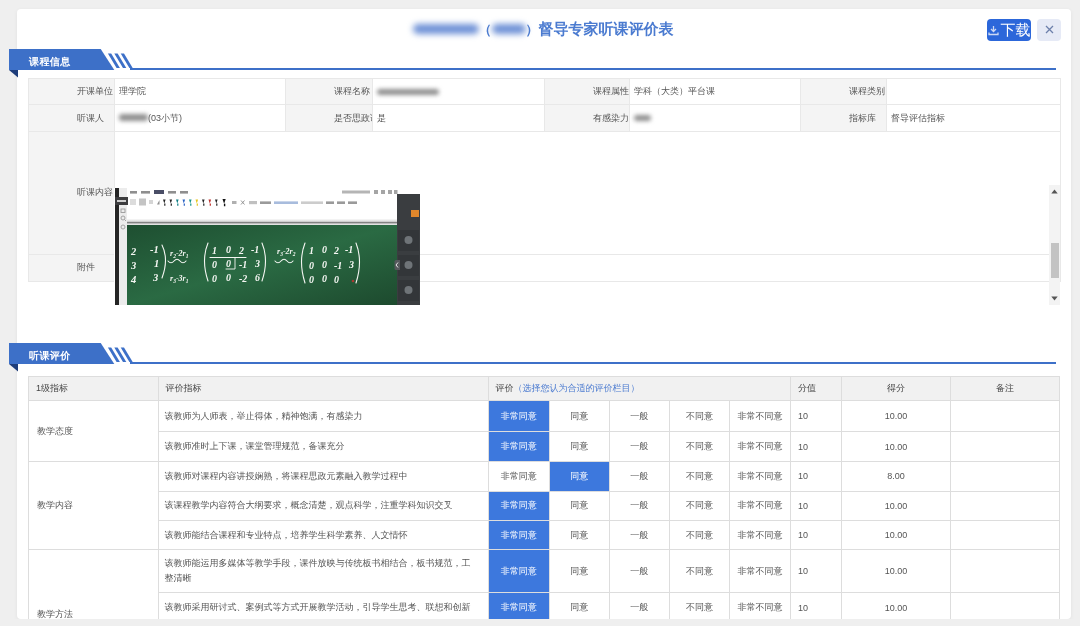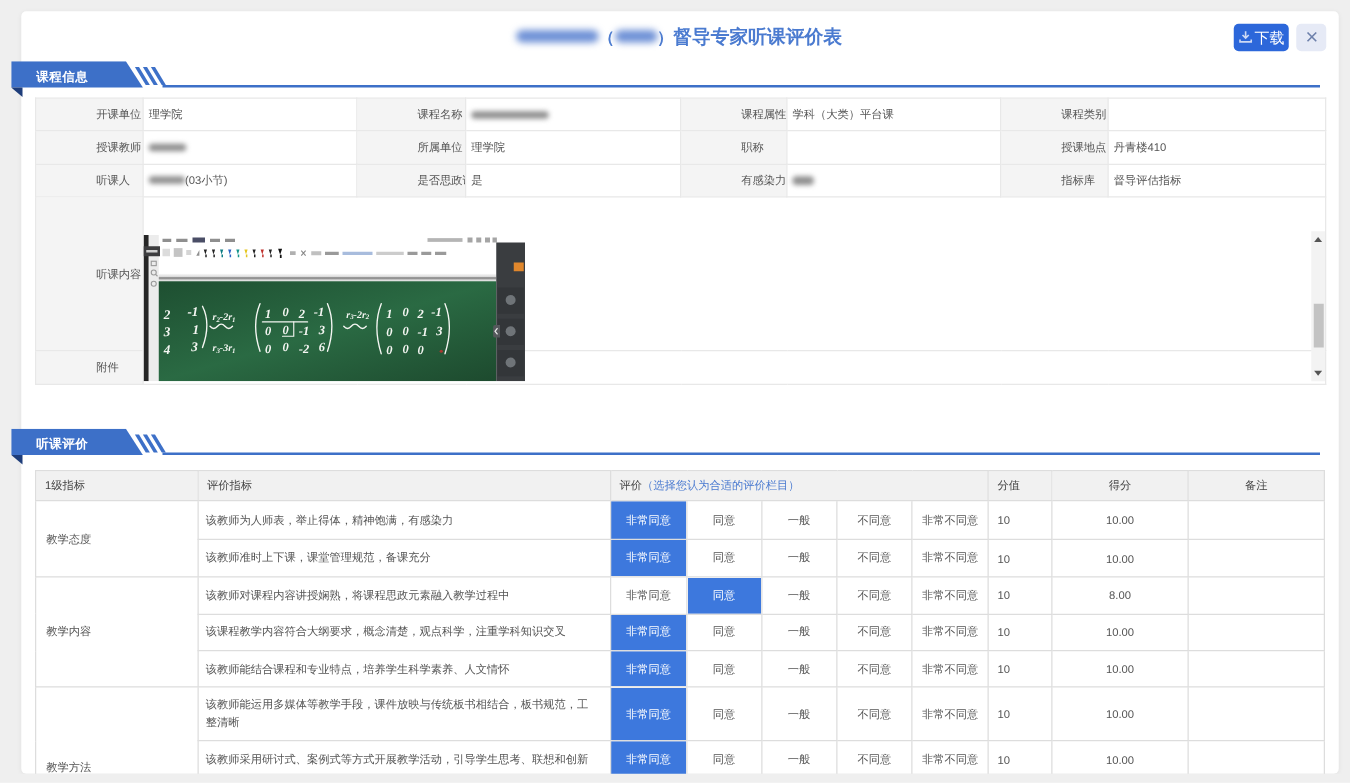--- a/index.html
+++ b/index.html
@@ -1,21 +1,21 @@
 <!DOCTYPE html>
 <html><head>
 <meta charset="utf-8">
 <style>
   * { margin:0; padding:0; box-sizing:border-box; }
   html,body { width:1080px; height:626px; background:#efefef; font-family:"Liberation Sans",sans-serif; position:relative; overflow:hidden; }
   .card { position:absolute; left:17px; top:9px; width:1054px; height:610px; background:#ffffff; border-radius:4px; overflow:hidden; box-shadow:0 1px 4px rgba(0,0,0,0.06); }
   .title { position:absolute; left:3px; top:20px; width:1080px; text-align:center; font-size:15px; font-weight:bold; color:#4b7bd0; }
   .blur1 { display:inline-block; vertical-align:middle; width:66px; height:10px; background:#6d90d6; border-radius:5px; filter:blur(3px); margin-bottom:2px; }
   .blur2 { display:inline-block; vertical-align:middle; width:34px; height:10px; background:#6d90d6; border-radius:5px; filter:blur(3px); margin-bottom:2px; }
-  .btn-dl { position:absolute; left:987px; top:19px; width:44px; height:22px; background:#2c67da; border-radius:4px; color:#fff; font-size:12px; text-align:center; line-height:22px; }
+  .btn-dl { position:absolute; left:987px; top:19px; width:44px; height:22px; background:#2c67da; border-radius:4px; color:#fff; font-size:15px; text-align:center; line-height:22px; }
   .btn-x { position:absolute; left:1037px; top:19px; width:24px; height:22px; background:#e6eaf6; border-radius:4px; text-align:center; }
   .ribbon { position:absolute; left:9px; width:1048px; height:29px; }
   table { border-collapse:collapse; table-layout:fixed; }
   .info { position:absolute; left:28px; top:78px; width:1032px; font-size:9px; color:#555; }
   .info td { border:1px solid #e8e8e8; padding:0 0 0 4px; height:26.4px; overflow:hidden; white-space:nowrap; }
   .info td.lb { background:#f4f4f4;padding-left:48px; }
   .gblur { display:inline-block; vertical-align:middle; height:6.5px; background:#8f8f8f; border-radius:3px; filter:blur(2px); margin-top:-1px; }
   .ev { position:absolute; left:28px; top:376px; width:1031px; font-size:9px; color:#555; }
   .ev td, .ev th { border:1px solid #dddddd; padding:0; overflow:hidden; }
   .ev th { background:#f1f1f1; height:24px; font-size:9px; color:#444; text-align:left; font-weight:normal; padding-left:7px; }
@@ -77,30 +77,20 @@
   <tbody>
       <tr>
     <td class="lb">开课单位</td>
         <td>理学院</td>
     <td class="lb">课程名称</td>
         <td><span class="gblur" style="width:62px"></span></td>
     <td class="lb">课程属性</td>
         <td>学科（大类）平台课</td>
     <td class="lb">课程类别</td>
         <td></td>
-  </tr>
-  <tr>
-    <td class="lb">授课教师</td>
-        <td><span class="gblur" style="width:30px"></span></td>
-    <td class="lb">所属单位</td>
-        <td>理学院</td>
-    <td class="lb">职称</td>
-        <td></td>
-    <td class="lb">授课地点</td>
-        <td>丹青楼410</td>
   </tr>
   <tr>
     <td class="lb">听课人</td>
         <td><span class="gblur" style="width:29px"></span>(03小节)</td>
     <td class="lb">是否思政课</td>
         <td>是</td>
     <td class="lb">有感染力</td>
         <td><span class="gblur" style="width:17px"></span></td>
     <td class="lb">指标库</td>
         <td>督导评估指标</td>

